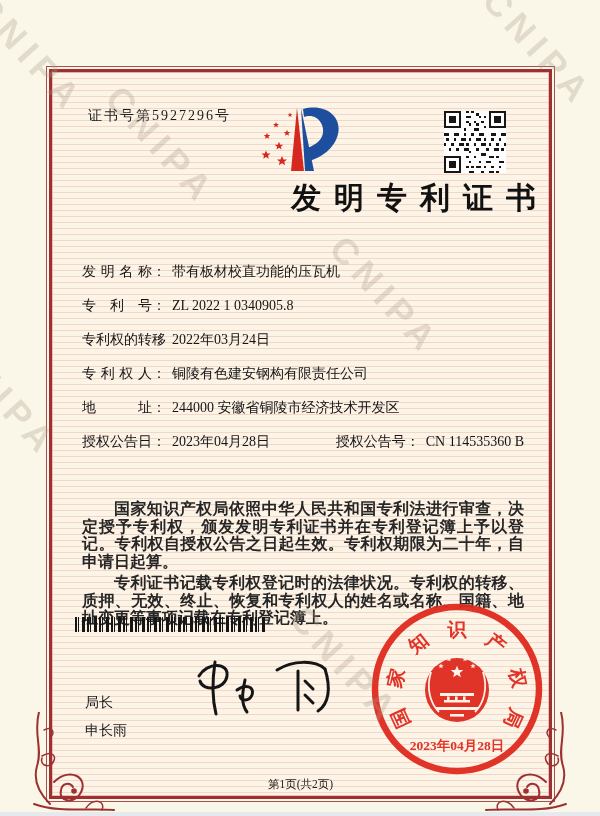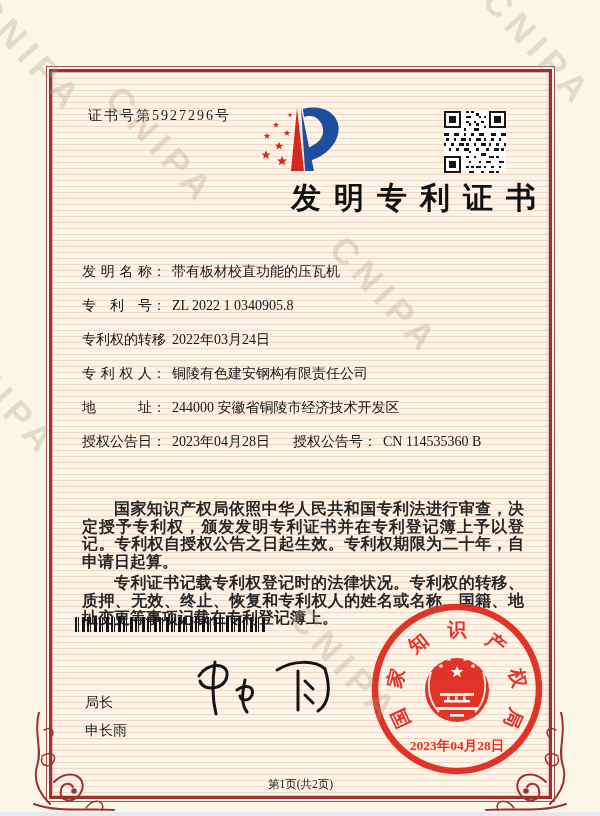--- a/index.html
+++ b/index.html
@@ -25,21 +25,21 @@
   .qr{position:absolute;left:392px;top:39px;width:62px;height:62px;background:#fff;}
   .title{position:absolute;left:0;top:106px;width:100%;text-align:right;font-size:30px;font-weight:700;
          letter-spacing:13px;color:#111;}
 
   .fields{position:absolute;left:30px;top:186px;right:25px;font-size:14px;color:#151515;}
   .frow{margin-top:0;margin-bottom:14px;line-height:20px;white-space:nowrap;}
   .frow:first-child{margin-top:4px;}
   .f-label{display:inline-block;width:70px;text-align:justify;text-align-last:justify;vertical-align:bottom;}
   .f-colon{display:inline-block;}
   .f-value{margin-left:6px;}
-  .grant-row{display:flex;}
+  .grant-row{display:flex;justify-content:space-between;}
   .grant-a{width:211px;}
 
   .paras{position:absolute;left:30px;top:428px;right:25px;font-size:16px;line-height:17.5px;
          font-weight:700;color:#262626;text-align:justify;}
   .paras p{margin:0 0 4px 0;text-indent:2em;}
 
   .barcode{position:absolute;left:23px;top:545px;width:190px;height:15px;
     background-image:repeating-linear-gradient(90deg,#151515 0px,#151515 2px,rgba(0,0,0,0) 2px,rgba(0,0,0,0) 3px,#151515 3px,#151515 4px,rgba(0,0,0,0) 4px,rgba(0,0,0,0) 7px,#151515 7px,#151515 10px,rgba(0,0,0,0) 10px,rgba(0,0,0,0) 12px);}
 
   .issuer{position:absolute;left:33px;top:600px;font-family:"Liberation Sans","DejaVu Sans",sans-serif;

